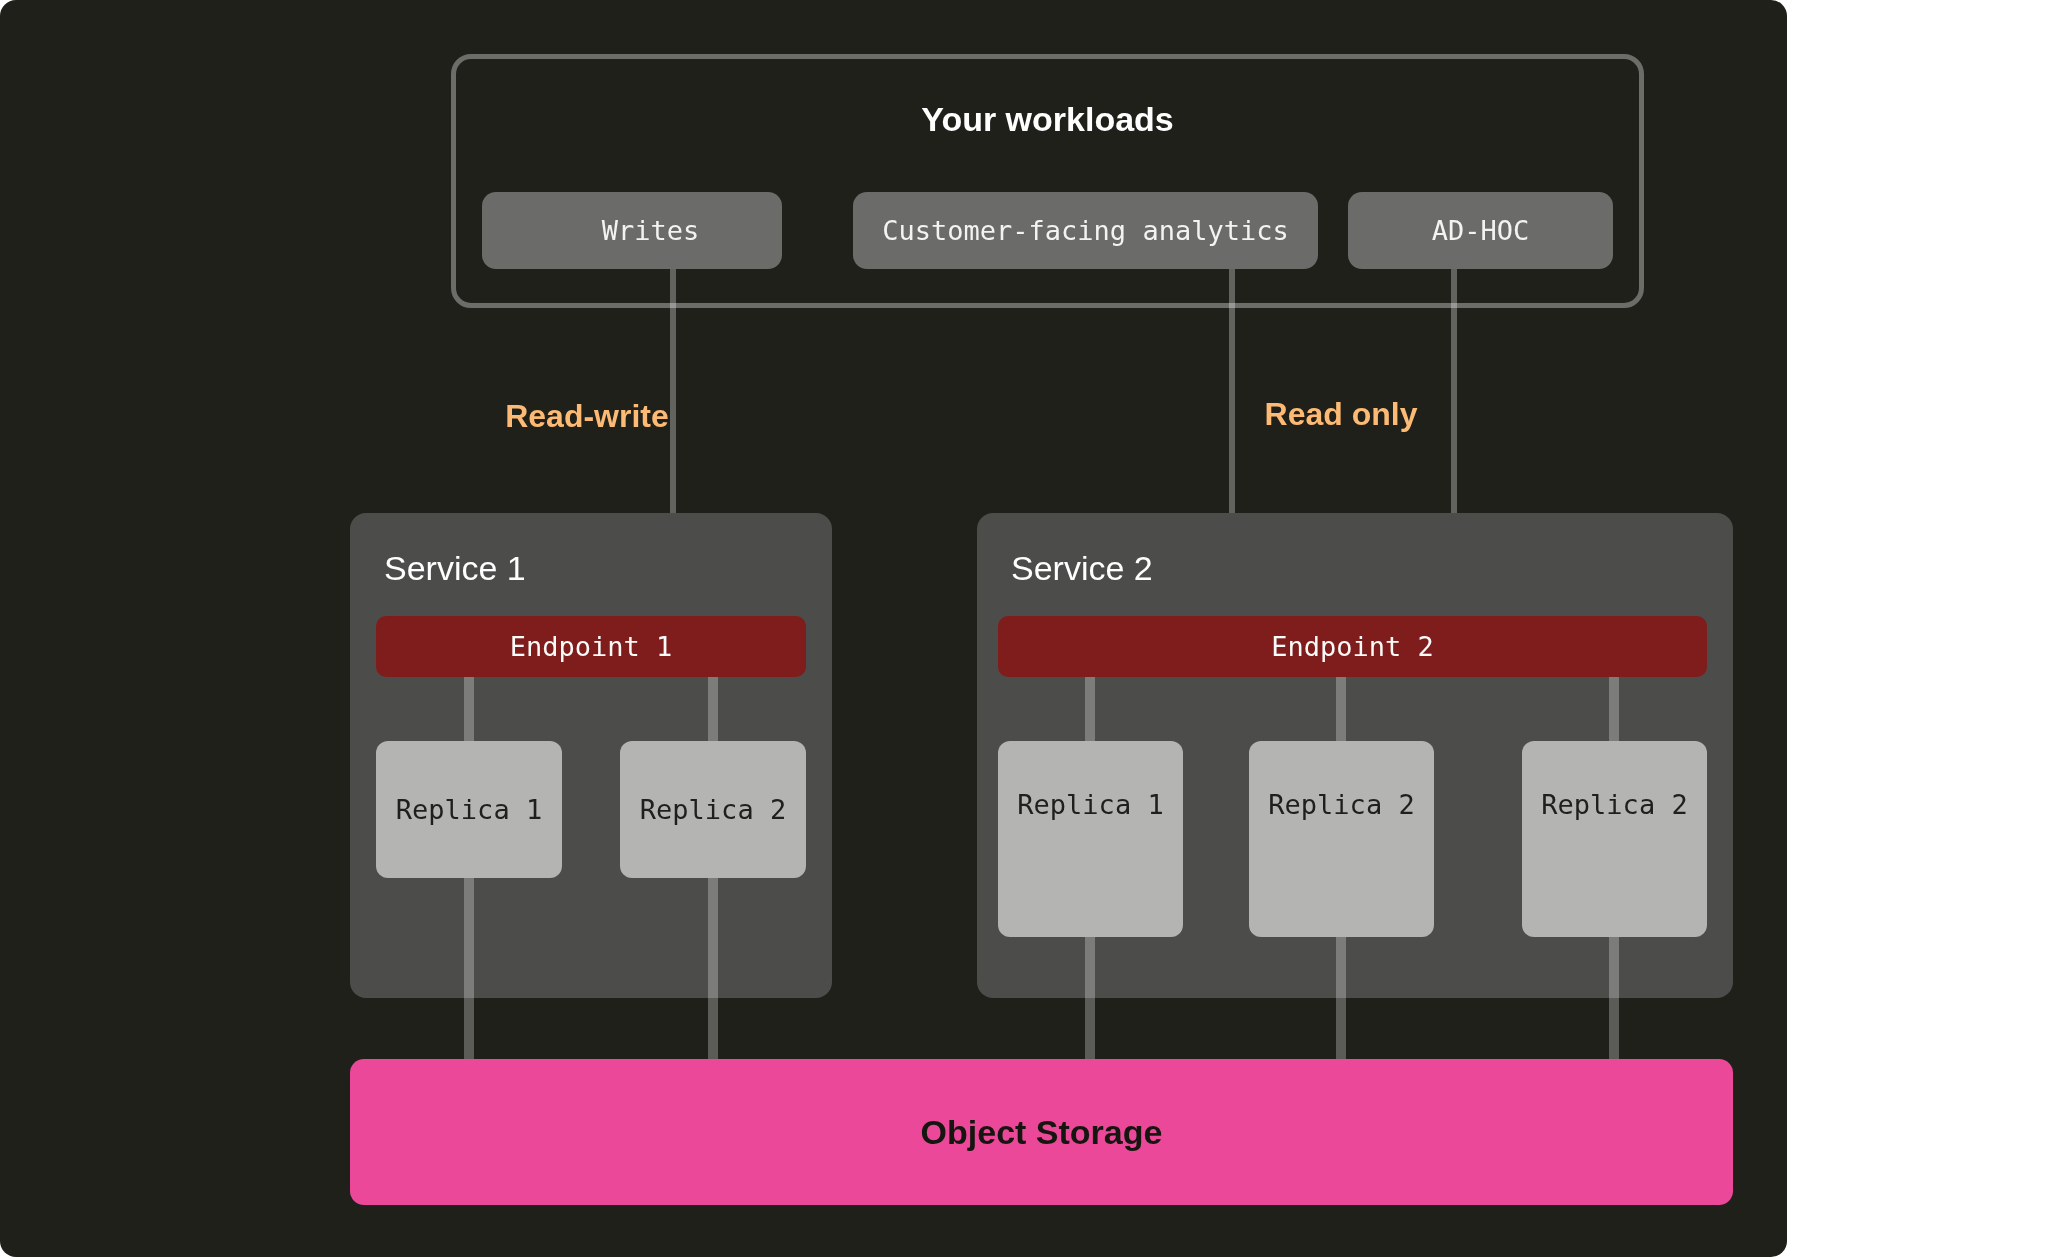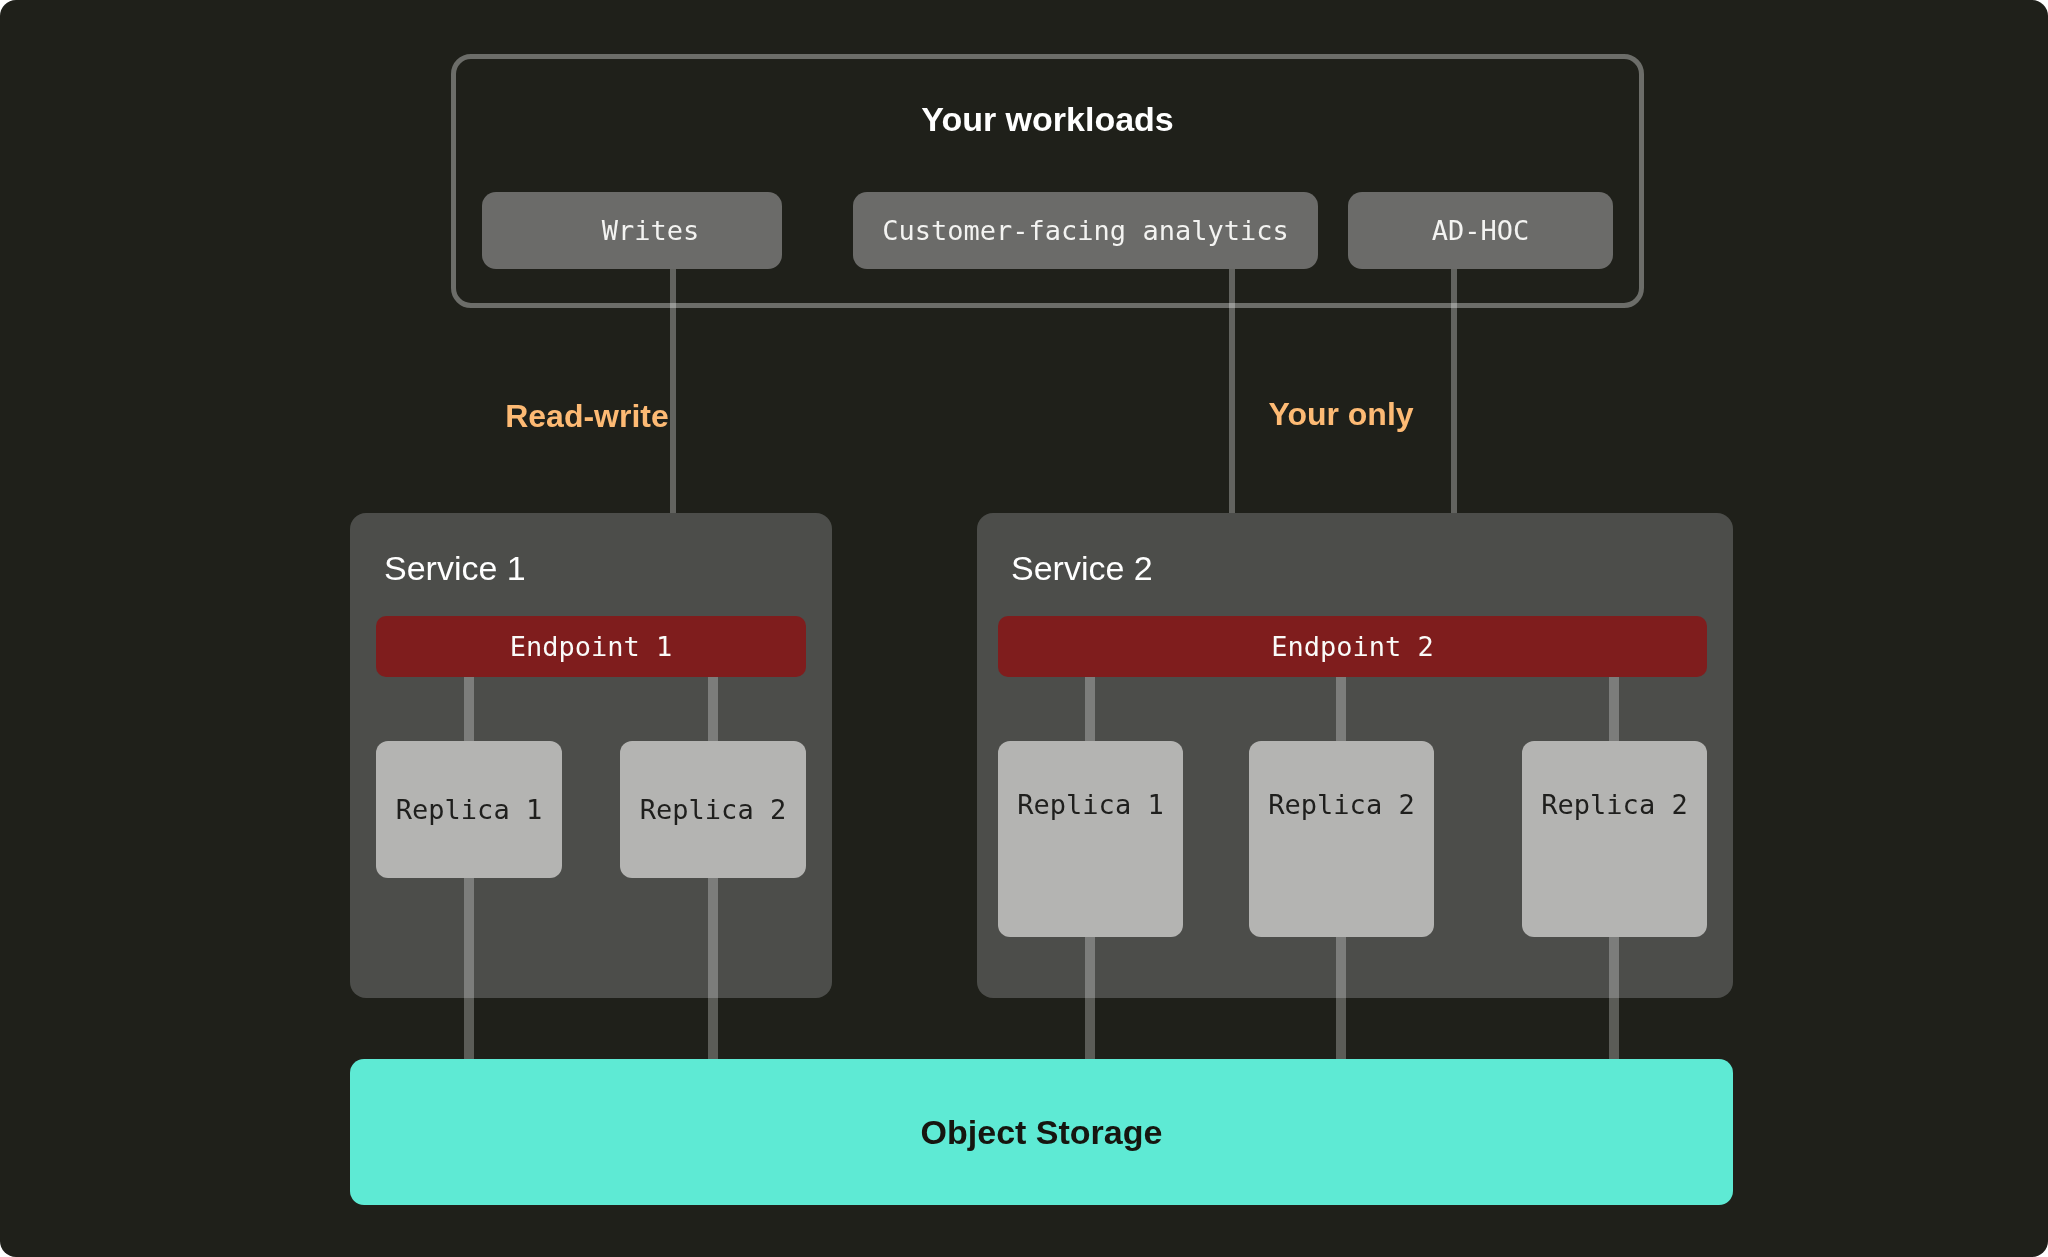--- a/index.html
+++ b/index.html
@@ -1,18 +1,18 @@
 <!DOCTYPE html>
 <html><head>
 <meta charset="utf-8">
 <style>
   html,body{margin:0;padding:0;background:#ffffff;}
   .canvas{
     position:relative;
-    width:2048px;height:1257px;
+    width:1787px;height:1257px;
     background:#1f201a;
     border-radius:16px;
     overflow:hidden;
     font-family:"Liberation Sans",sans-serif;
   }
   .mono{font-family:"DejaVu Sans Mono","Liberation Mono",monospace;}
 
   
   .wl-box{
     position:absolute;left:451px;top:54px;width:1193px;height:254px;
@@ -91,21 +91,21 @@
     color:#1f1f1d;font-size:27px;
   }
   .rep-s1{height:137px;width:186px;align-items:center;}
   .rep-s2{height:196px;width:185px;align-items:flex-start;padding-top:48px;box-sizing:border-box;}
   .r-11{left:376px;} .r-12{left:620px;}
   .r-21{left:998px;} .r-22{left:1249px;} .r-23{left:1522px;}
 
   
   .storage{
     position:absolute;left:350px;top:1059px;width:1383px;height:146px;
-    background:#5eead4;border-radius:14px;
+    background:#ec4899;border-radius:14px;
     display:flex;align-items:center;justify-content:center;
     color:#161610;font-size:34px;font-weight:700;
   }
 </style>
 </head>
 <body>
 
 <div class="canvas">
 
   <div class="wl-box"></div>
@@ -115,21 +115,21 @@
   <div class="chip chip-adhoc mono">AD-HOC</div>
 
   <div class="arrow-line al-1"></div>
   <div class="arrow-head ah-1"></div>
   <div class="arrow-line al-2"></div>
   <div class="arrow-head ah-2"></div>
   <div class="arrow-line al-3"></div>
   <div class="arrow-head ah-3"></div>
 
   <div class="flow-label lbl-rw">Read-write</div>
-  <div class="flow-label lbl-ro">Your only</div>
+  <div class="flow-label lbl-ro">Read only</div>
 
   <div class="svc svc-1">
     <div class="svc-title">Service 1</div>
   </div>
   <div class="svc svc-2">
     <div class="svc-title">Service 2</div>
   </div>
 
   <div class="conn c-1"></div>
   <div class="conn c-2"></div>

